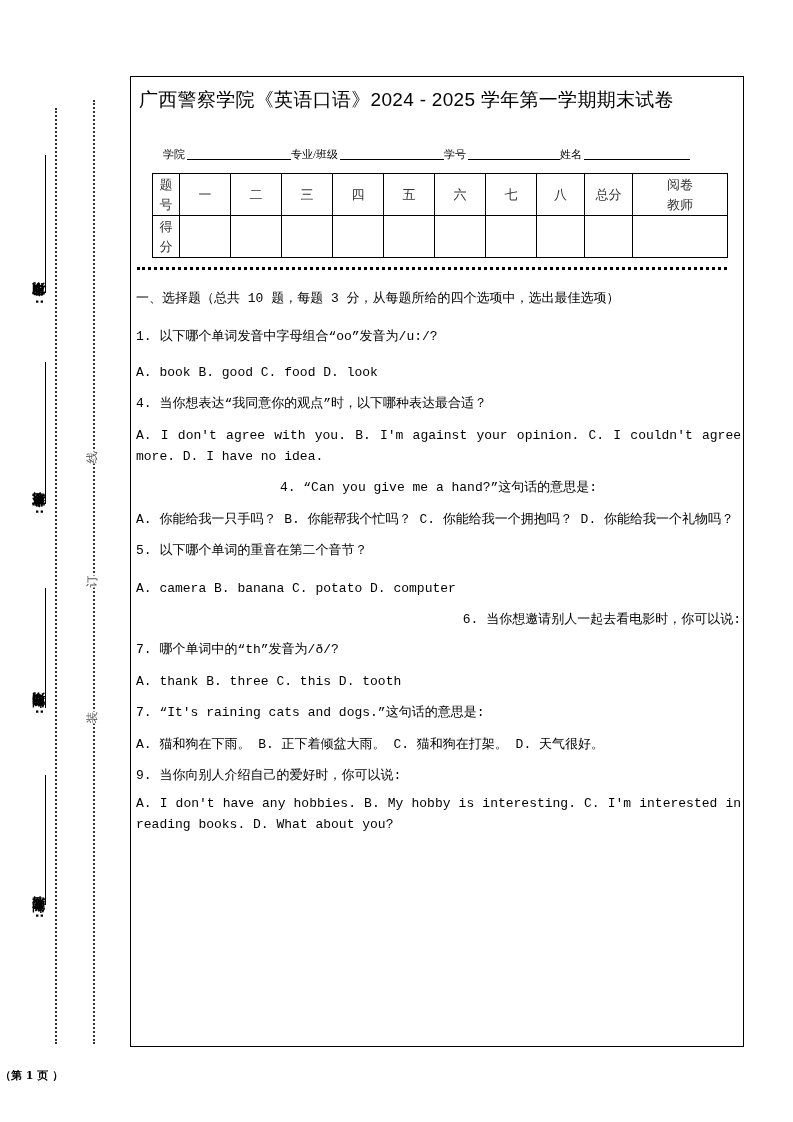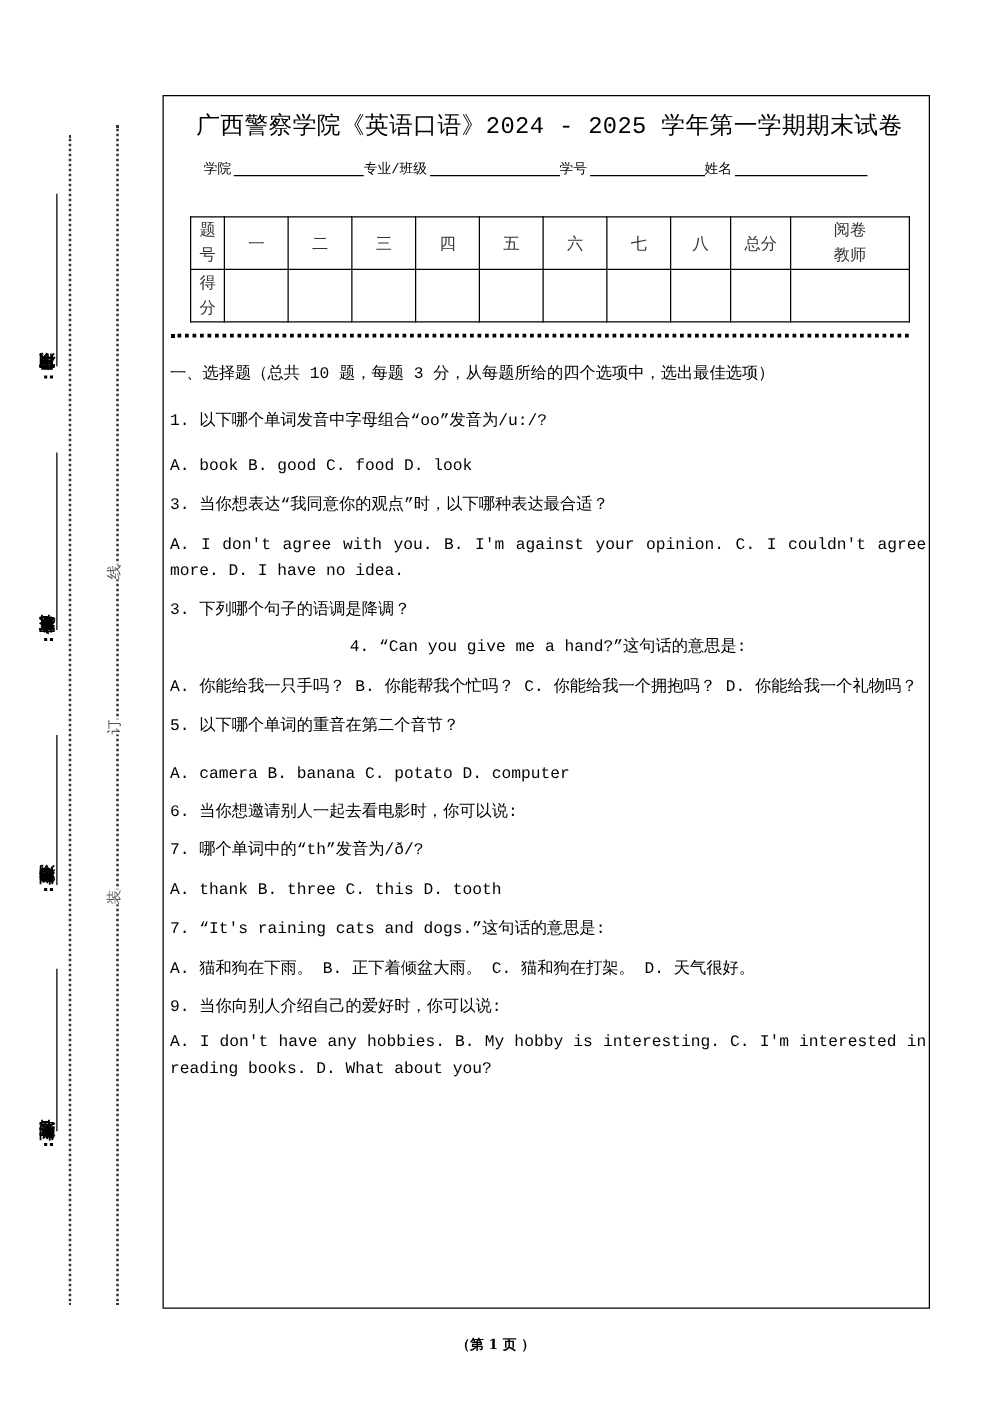--- a/index.html
+++ b/index.html
@@ -12,44 +12,44 @@
             font-family:"DejaVu Sans", sans-serif; font-weight:bold; font-size:13px;
             letter-spacing:1px; white-space:nowrap; }
   .vline { position:absolute; width:0; border-left:1px solid #000; }
   .bindchar { position:absolute; font-family:"DejaVu Serif", serif; font-size:12px;
               color:#555; transform:rotate(-90deg); background:#fff; padding:1px 0; }
 
   
   .frame { position:absolute; left:130px; top:76px; width:614px; height:971px;
            border:1px solid #000; box-sizing:border-box; }
 
-  .title { position:absolute; left:26px; top:10px; width:600px;
-           font-family:Liberation Mono, monospace; font-size:19px; letter-spacing:0.3px; white-space:nowrap; }
+  .title { position:absolute; left:8px; top:10px; width:600px;
+           font-family:Liberation Sans, sans-serif; font-size:19px; letter-spacing:0.3px; white-space:nowrap; }
 
-  .info { position:absolute; left:32px; top:50px; font-family:Liberation Mono, monospace;
-          font-size:11px; display:flex; align-items:center; white-space:nowrap; }
+  .info { position:absolute; left:32px; top:70px; font-family:Liberation Serif, serif;
+          font-size:11px; display:flex; align-items:flex-start; white-space:nowrap; }
   .info .lbl { margin-right:2px; }
   .info .blank { display:inline-block; border-bottom:1px solid #000; height:12px; }
 
   table.score { position:absolute; left:21px; top:96px; border-collapse:collapse;
                 font-family:"DejaVu Serif", serif; font-size:13px; color:#333; }
   table.score td { border:1px solid #000; text-align:center; vertical-align:middle; padding:0; }
   table.score tr { height:42px; }
   table.score .rowhead { width:26px; font-size:13px; line-height:20px; }
 
   .sep { position:absolute; left:6px; top:190px; width:590px; height:0;
          border-top:3px dotted #000; }
 
   .content { position:absolute; left:5px; top:213px; width:605px;
              font-family:"Liberation Mono", "DejaVu Sans Mono", monospace; font-size:13px; }
   .section { margin:0 0 20px 0; line-height:18px; white-space:nowrap; }
   .q { margin:0 0 16px 0; line-height:18px;font-family:Liberation Mono, monospace; }
   .opts { margin:0 0 12px 0; line-height:21px; text-align:justify; }
 
-  .pageno { position:absolute; top:1068px; left:0; width:793px; text-align:center;
+  .pageno { position:absolute; top:1068px; left:0; width:793px; 
             font-family:"DejaVu Serif", serif; font-weight:bold; font-size:11px; }
 </style>
 </head>
 <body>
 
 <div class="dotline" style="left:55px; top:108px; height:936px;"></div>
 <div class="dotline" style="left:93px; top:100px; height:944px;"></div>
 
 <div class="vline" style="left:45px; top:155px; height:138px;"></div>
 <div class="vline" style="left:45px; top:362px; height:142px;"></div>
@@ -121,32 +121,31 @@
     </table>
 
   <div class="sep"></div>
 
   <div class="content">
     <div class="section">一、选择题（总共 10 题，每题 3 分，从每题所给的四个选项中，选出最佳选项）</div>
 
     <div class="q">1. 以下哪个单词发音中字母组合“oo”发音为/u:/?</div>
     <div class="opts">A. book  B. good  C. food  D. look</div>
 
-    <div class="q" style="margin-bottom:12px;">3. 当你想表达“我同意你的观点”时，以下哪种表达最合适？</div>
+    <div class="q" style="margin-bottom:12px;">4. 当你想表达“我同意你的观点”时，以下哪种表达最合适？</div>
     <div class="opts">A. I don't agree with you.  B. I'm against your opinion.  C. I couldn't agree more.  D. I have no idea.</div>
 
-    <div class="q" style="margin-bottom:12px;">3. 下列哪个句子的语调是降调？</div>
 
     <div class="q" style="margin-bottom:12px;text-align:center;">4. “Can you give me a hand?”这句话的意思是:</div>
     <div class="opts">A. 你能给我一只手吗？  B. 你能帮我个忙吗？  C. 你能给我一个拥抱吗？  D. 你能给我一个礼物吗？</div>
 
     <div class="q" style="margin-bottom:18px;">5. 以下哪个单词的重音在第二个音节？</div>
     <div class="opts">A. camera  B. banana  C. potato  D. computer</div>
 
-    <div class="q" style="margin-bottom:12px;">6. 当你想邀请别人一起去看电影时，你可以说:</div>
+    <div class="q" style="margin-bottom:12px;text-align:right;">6. 当你想邀请别人一起去看电影时，你可以说:</div>
 
     <div class="q" style="margin-bottom:12px;">7. 哪个单词中的“th”发音为/ð/?</div>
     <div class="opts">A. thank  B. three  C. this  D. tooth</div>
 
     <div class="q" style="margin-bottom:12px;">7. “It's raining cats and dogs.”这句话的意思是:</div>
     <div class="opts">A. 猫和狗在下雨。  B. 正下着倾盆大雨。  C. 猫和狗在打架。  D. 天气很好。</div>
 
     <div class="q" style="margin-bottom:8px;">9. 当你向别人介绍自己的爱好时，你可以说:</div>
     <div class="opts">A. I don't have any hobbies.  B. My hobby is interesting.  C. I'm interested in reading books.  D. What about you?</div>
   </div>

